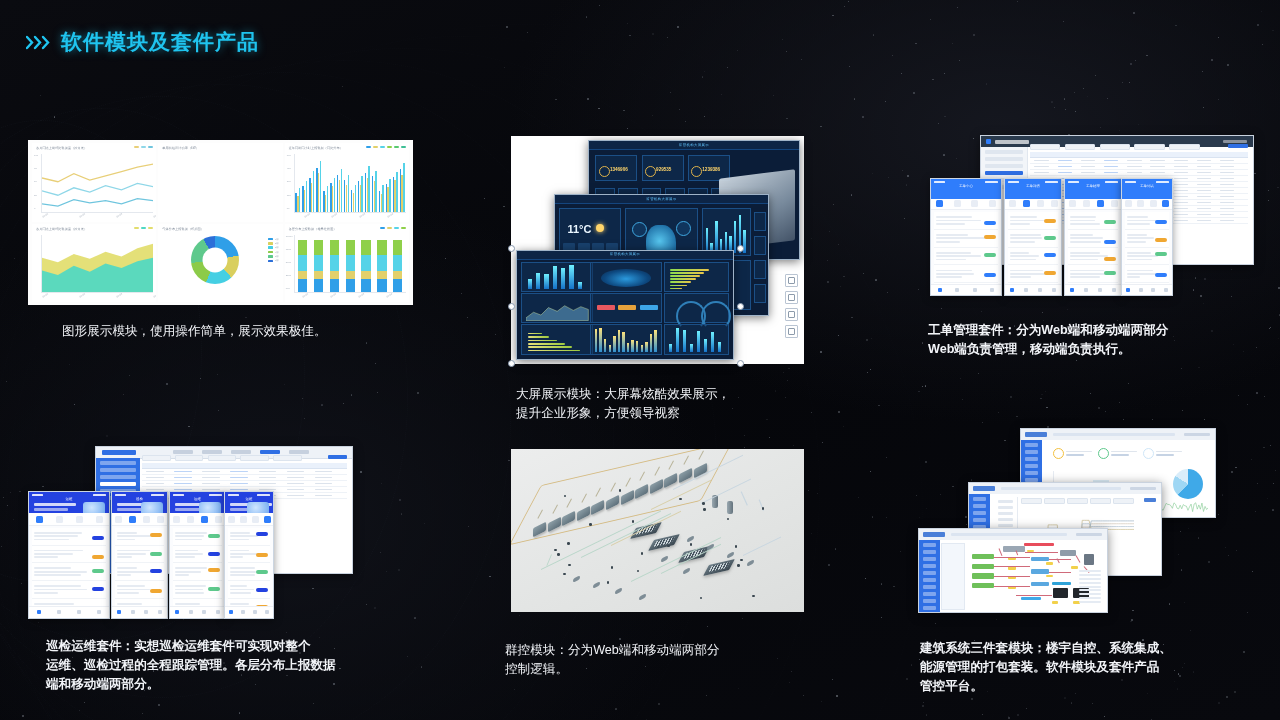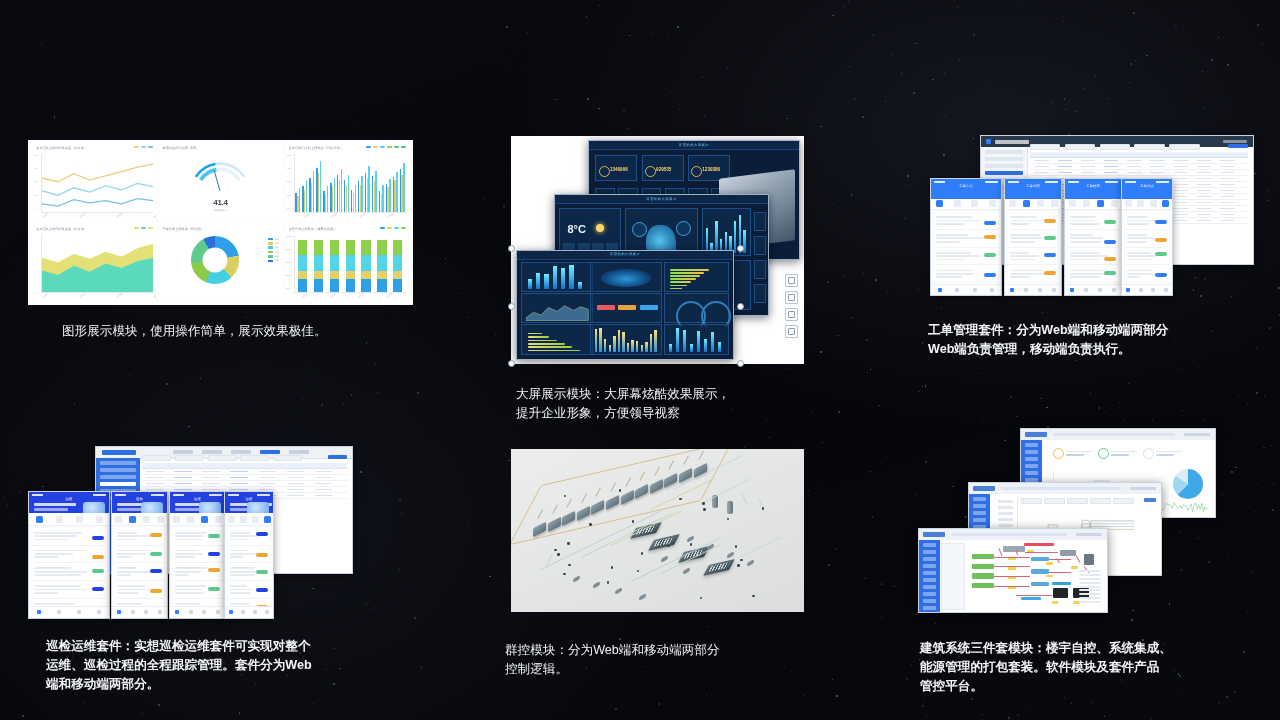--- a/index.html
+++ b/index.html
@@ -791,20 +791,30 @@
       <span class="wave" style="left:-66px;top:84px;width:575px;height:670px;opacity:0.36;"></span>
       <span class="wave" style="left:-48px;top:72px;width:660px;height:740px;opacity:0.32;"></span>
       <span class="wave" style="left:-30px;top:60px;width:745px;height:810px;opacity:0.28;"></span>
       <span class="wave" style="left:-12px;top:48px;width:830px;height:880px;opacity:0.23;"></span>
       <span class="wave" style="left:6px;top:36px;width:915px;height:950px;opacity:0.18;"></span>
       <span class="wave" style="left:24px;top:24px;width:1000px;height:1020px;opacity:0.14;"></span>
     </div>
 </div>
 
 <div class="header">
+  <div class="title-wrap">
+    <span class="chev">
+      <svg width="26" height="15" viewBox="0 0 26 15">
+        <path d="M1 2 L6 7.5 L1 13" fill="none" stroke="#1fc4ef" stroke-width="2.4" stroke-linecap="round"></path>
+        <path d="M9 2 L14 7.5 L9 13" fill="none" stroke="#1fc4ef" stroke-width="2.4" stroke-linecap="round"></path>
+        <path d="M17 2 L22 7.5 L17 13" fill="none" stroke="#1fc4ef" stroke-width="2.4" stroke-linecap="round"></path>
+      </svg>
+    </span>
+    <span class="page-title">软件模块及套件产品</span>
+  </div>
 </div>
 
 <div class="card" style="left:28px;top:140px;">
   <div class="shot bi" id="bi-dash" style="left:0;top:0;width:385px;height:165px;">
       <div class="bi-cell">
         <div class="bi-t">各月同比上期环比数据量（按月度）</div>
         <div class="bi-leg">
           <i style="background:#e8cf78;"></i>
           <i style="background:#8fd7e8;"></i>
           <i style="background:#6fc5de;"></i>
@@ -821,31 +831,20 @@
           <div class="xl" style="left:100%;">02-04</div>
           <div class="ax" style="left:-8px;top:0%;">100</div>
           <div class="ax" style="left:-8px;top:23%;">75</div>
           <div class="ax" style="left:-8px;top:46%;">50</div>
           <div class="ax" style="left:-8px;top:69%;">25</div>
           <div class="ax" style="left:-8px;top:92%;">0</div>
         </div>
       </div>
       <div class="bi-cell">
         <div class="bi-t">单用机组设计功率（kW）</div>
-        <div class="gw">
-          <svg viewBox="0 0 100 60" style="width:72px;height:43px;">
-            <path d="M16.22688297991941 30.56692820084012 A40 40 0 0 1 83.7731170200806 30.566928200840138" fill="none" stroke="#cfe9f8" stroke-width="3.6"></path>
-            <path d="M16.22688297991941 30.56692820084012 A40 40 0 0 1 43.59372632391273 12.51633682664346" fill="none" stroke="#1aa7e0" stroke-width="3.6"></path>
-            <path d="M22.981506383935525 34.853542560672096 A32 32 0 0 1 77.01849361606449 34.85354256067211" fill="none" stroke="#e7f3fb" stroke-width="5"></path>
-            <path d="M22.981506383935525 34.853542560672096 A32 32 0 0 1 44.874981059130185 20.41306946131477" fill="none" stroke="#4fc3ef" stroke-width="5"></path>
-            <line x1="50" y1="50" x2="42" y2="22" stroke="#2b7fb5" stroke-width="1.4"></line>
-          </svg>
-          <div class="gnum">41.4</div>
-          <div class="gsub">单用机设计</div>
-        </div>
       </div>
       <div class="bi-cell">
         <div class="bi-t">近年同期同小时上报数据（同比分布）</div>
         <div class="bi-leg">
           <i style="background:#2f9fe8;"></i>
           <i style="background:#e2d06a;"></i>
           <i style="background:#55d3e8;"></i>
           <i style="background:#8fd04a;"></i>
           <i style="background:#57c96f;"></i>
           <i style="background:#3fbf96;"></i>
@@ -1044,21 +1043,21 @@
         <div class="pnl" style="left:36%;top:53%;width:9.5%;height:10%;"></div>
         <div class="pnl" style="left:47%;top:53%;width:9.5%;height:10%;"></div>
         <div class="pnl" style="left:58%;top:53%;width:9.5%;height:10%;"></div>
         <div class="pnl" style="left:3%;top:70%;width:62%;height:26%;"></div>
         <div style="position:absolute;right:2%;top:28%;width:36%;height:60%;background:linear-gradient(150deg,#cfd9e2,#7e90a2 60%,#46566a);border-radius:2px;transform:skewY(-7deg);opacity:.95;"></div>
       </div>
       <div class="bs-frame" style="left:43px;top:58px;width:215px;height:122px;z-index:2;">
         <div class="bs-bar"></div>
         <div class="bs-ttl">监管机构大屏展示</div>
         <div class="pnl" style="left:2%;top:11%;width:29%;height:40%;">
-          <div style="position:absolute;left:12%;top:30%;color:#eaf6ff;font-size:11px;font-weight:bold;">8°C</div>
+          <div style="position:absolute;left:12%;top:30%;color:#eaf6ff;font-size:11px;font-weight:bold;">11°C</div>
           <div style="position:absolute;left:60%;top:33%;width:8px;height:8px;border-radius:50%;background:#ffd56a;box-shadow:0 0 5px #ffd56a;"></div>
           <div style="position:absolute;left:5%;top:74%;width:20%;height:18%;background:rgba(32,82,134,.6);border-radius:1px;"></div>
           <div style="position:absolute;left:29%;top:74%;width:20%;height:18%;background:rgba(32,82,134,.6);border-radius:1px;"></div>
           <div style="position:absolute;left:53%;top:74%;width:20%;height:18%;background:rgba(32,82,134,.6);border-radius:1px;"></div>
           <div style="position:absolute;left:77%;top:74%;width:20%;height:18%;background:rgba(32,82,134,.6);border-radius:1px;"></div>
         </div>
         <div class="pnl" style="left:33%;top:11%;width:34%;height:62%;">
           <div style="position:absolute;left:28%;top:22%;width:42%;height:55%;background:radial-gradient(circle at 45% 40%,#5fd6ff,#13639f 70%,rgba(8,32,60,0));border-radius:40% 45% 38% 50%;opacity:.9;"></div>
           <div style="position:absolute;left:8%;top:18%;width:13px;height:13px;border-radius:50%;border:1px solid #3fa7e0;background:rgba(20,70,120,.45);"></div>
           <div style="position:absolute;left:70%;top:16%;width:13px;height:13px;border-radius:50%;border:1px solid #3fa7e0;background:rgba(20,70,120,.45);"></div>
@@ -1981,21 +1980,21 @@
             <i></i>
           </span>
           <span>
             <i></i>
           </span>
         </div>
       </div>
     </div>
 </div>
 <div class="cap b" style="left:46px;top:637px;width:350px;">巡检运维套件：实想巡检运维套件可实现对整个
-运维、巡检过程的全程跟踪管理。套件分为Web
+运维、巡检过程的全程跟踪管理。各层分布上报数据
 端和移动端两部分。</div>
 
 <div class="card" style="left:511px;top:449px;width:293px;height:163px;">
   <div class="shot plant" id="plant" style="left:0;top:0;width:293px;height:163px;">
       <div class="loopbox" style="left:14px;top:14px;width:190px;height:58px;"></div>
       <div class="chiller" style="left:22px;top:76px;"></div>
       <div class="pipe" style="left:27px;top:69px;width:10px;background:#b9b49a;transform:rotate(-62deg);"></div>
       <div class="chiller" style="left:36.6px;top:70.6px;"></div>
       <div class="pipe" style="left:41.6px;top:63.599999999999994px;width:10px;background:#b9b49a;transform:rotate(-62deg);"></div>
       <div class="chiller" style="left:51.2px;top:65.2px;"></div>

